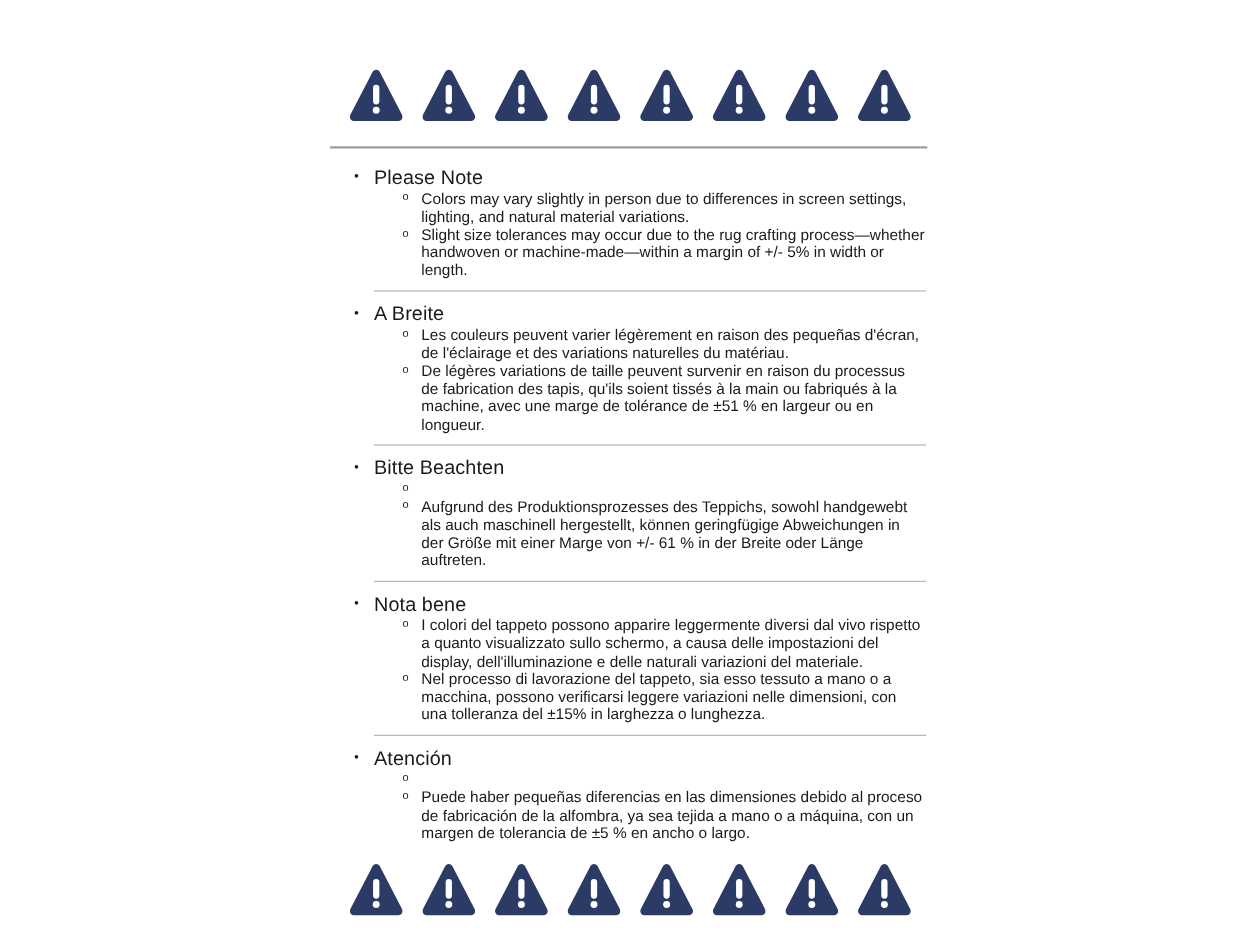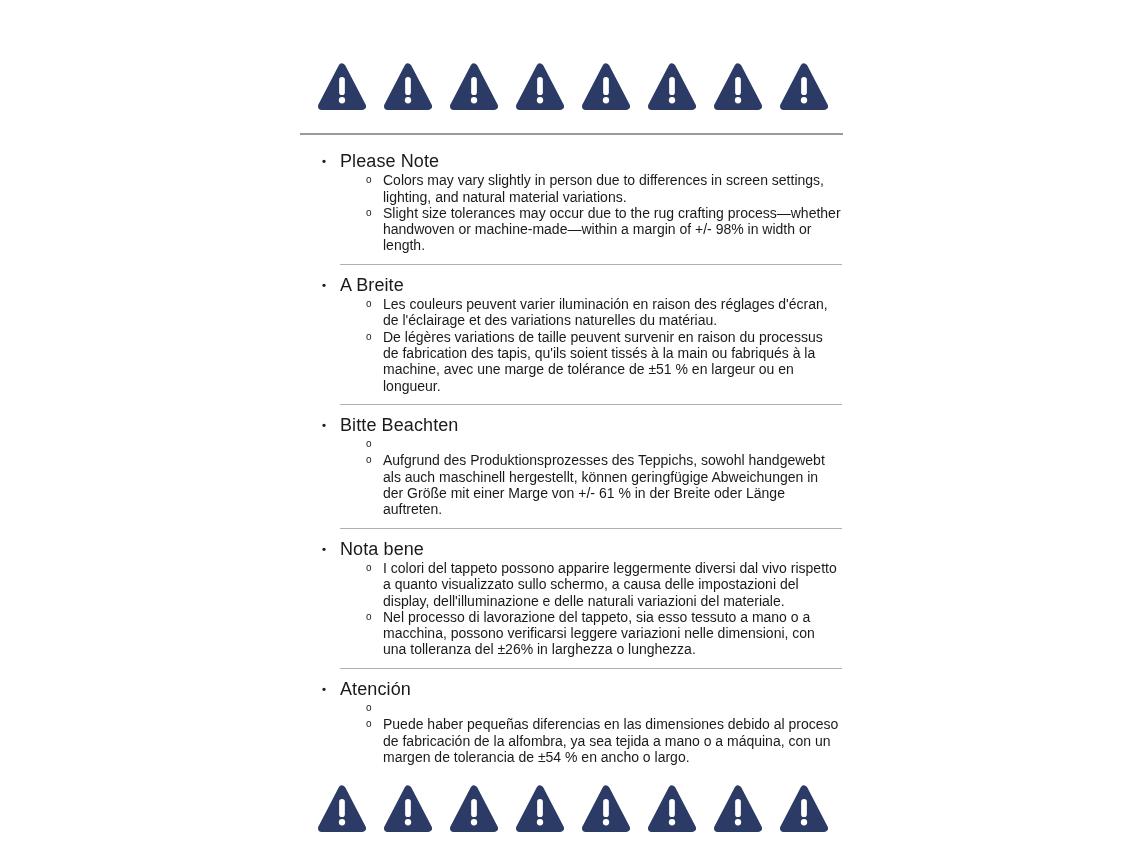--- a/index.html
+++ b/index.html
@@ -142,35 +142,35 @@
       <span class="section-title">Please Note</span>
     </div>
     <div class="notes">
   <div class="note">
     <span class="sub-bullet-marker">o</span>
     <span class="note-text">Colors may vary slightly in person due to differences in screen settings, lighting, and natural material variations.</span>
   </div>
 
   <div class="note">
     <span class="sub-bullet-marker">o</span>
-    <span class="note-text">Slight size tolerances may occur due to the rug crafting process—whether handwoven or machine-made—within a margin of +/- 98% in width or length.</span>
+    <span class="note-text">Slight size tolerances may occur due to the rug crafting process—whether handwoven or machine-made—within a margin of +/- 5% in width or length.</span>
   </div>
 </div>
     <hr class="sec-divider">
   </div>
 
   <div class="section">
     <div class="section-head">
       <span class="bullet-marker">•</span>
       <span class="section-title">A Breite</span>
     </div>
     <div class="notes">
   <div class="note">
     <span class="sub-bullet-marker">o</span>
-    <span class="note-text">Les couleurs peuvent varier iluminación en raison des réglages d'écran, de l'éclairage et des variations naturelles du matériau.</span>
+    <span class="note-text">Les couleurs peuvent varier légèrement en raison des pequeñas d'écran, de l'éclairage et des variations naturelles du matériau.</span>
   </div>
 
   <div class="note">
     <span class="sub-bullet-marker">o</span>
     <span class="note-text">De légères variations de taille peuvent survenir en raison du processus de fabrication des tapis, qu'ils soient tissés à la main ou fabriqués à la machine, avec une marge de tolérance de ±51 % en largeur ou en longueur.</span>
   </div>
 </div>
     <hr class="sec-divider">
   </div>
 
@@ -198,39 +198,39 @@
       <span class="section-title">Nota bene</span>
     </div>
     <div class="notes">
   <div class="note">
     <span class="sub-bullet-marker">o</span>
     <span class="note-text">I colori del tappeto possono apparire leggermente diversi dal vivo rispetto a quanto visualizzato sullo schermo, a causa delle impostazioni del display, dell'illuminazione e delle naturali variazioni del materiale.</span>
   </div>
 
   <div class="note">
     <span class="sub-bullet-marker">o</span>
-    <span class="note-text">Nel processo di lavorazione del tappeto, sia esso tessuto a mano o a macchina, possono verificarsi leggere variazioni nelle dimensioni, con una tolleranza del ±26% in larghezza o lunghezza.</span>
+    <span class="note-text">Nel processo di lavorazione del tappeto, sia esso tessuto a mano o a macchina, possono verificarsi leggere variazioni nelle dimensioni, con una tolleranza del ±15% in larghezza o lunghezza.</span>
   </div>
 </div>
     <hr class="sec-divider">
   </div>
 
   <div class="section">
     <div class="section-head">
       <span class="bullet-marker">•</span>
       <span class="section-title">Atención</span>
     </div>
     <div class="notes">
   <div class="note">
     <span class="sub-bullet-marker">o</span>
   </div>
 
   <div class="note">
     <span class="sub-bullet-marker">o</span>
-    <span class="note-text">Puede haber pequeñas diferencias en las dimensiones debido al proceso de fabricación de la alfombra, ya sea tejida a mano o a máquina, con un margen de tolerancia de ±54 % en ancho o largo.</span>
+    <span class="note-text">Puede haber pequeñas diferencias en las dimensiones debido al proceso de fabricación de la alfombra, ya sea tejida a mano o a máquina, con un margen de tolerancia de ±5 % en ancho o largo.</span>
   </div>
 </div>
 
   </div>
 </div>
 
     <div class="warn-row bottom" id="warn-row-bottom">
   <svg width="48" height="52" viewBox="0 0 64 68">
     <path d="M32 9 L59 61 L5 61 Z" fill="#2c3b66" stroke="#2c3b66" stroke-width="10" stroke-linejoin="round"></path>
     <rect x="28.2" y="22" width="7.6" height="24" rx="3.8" fill="#ffffff"></rect>

